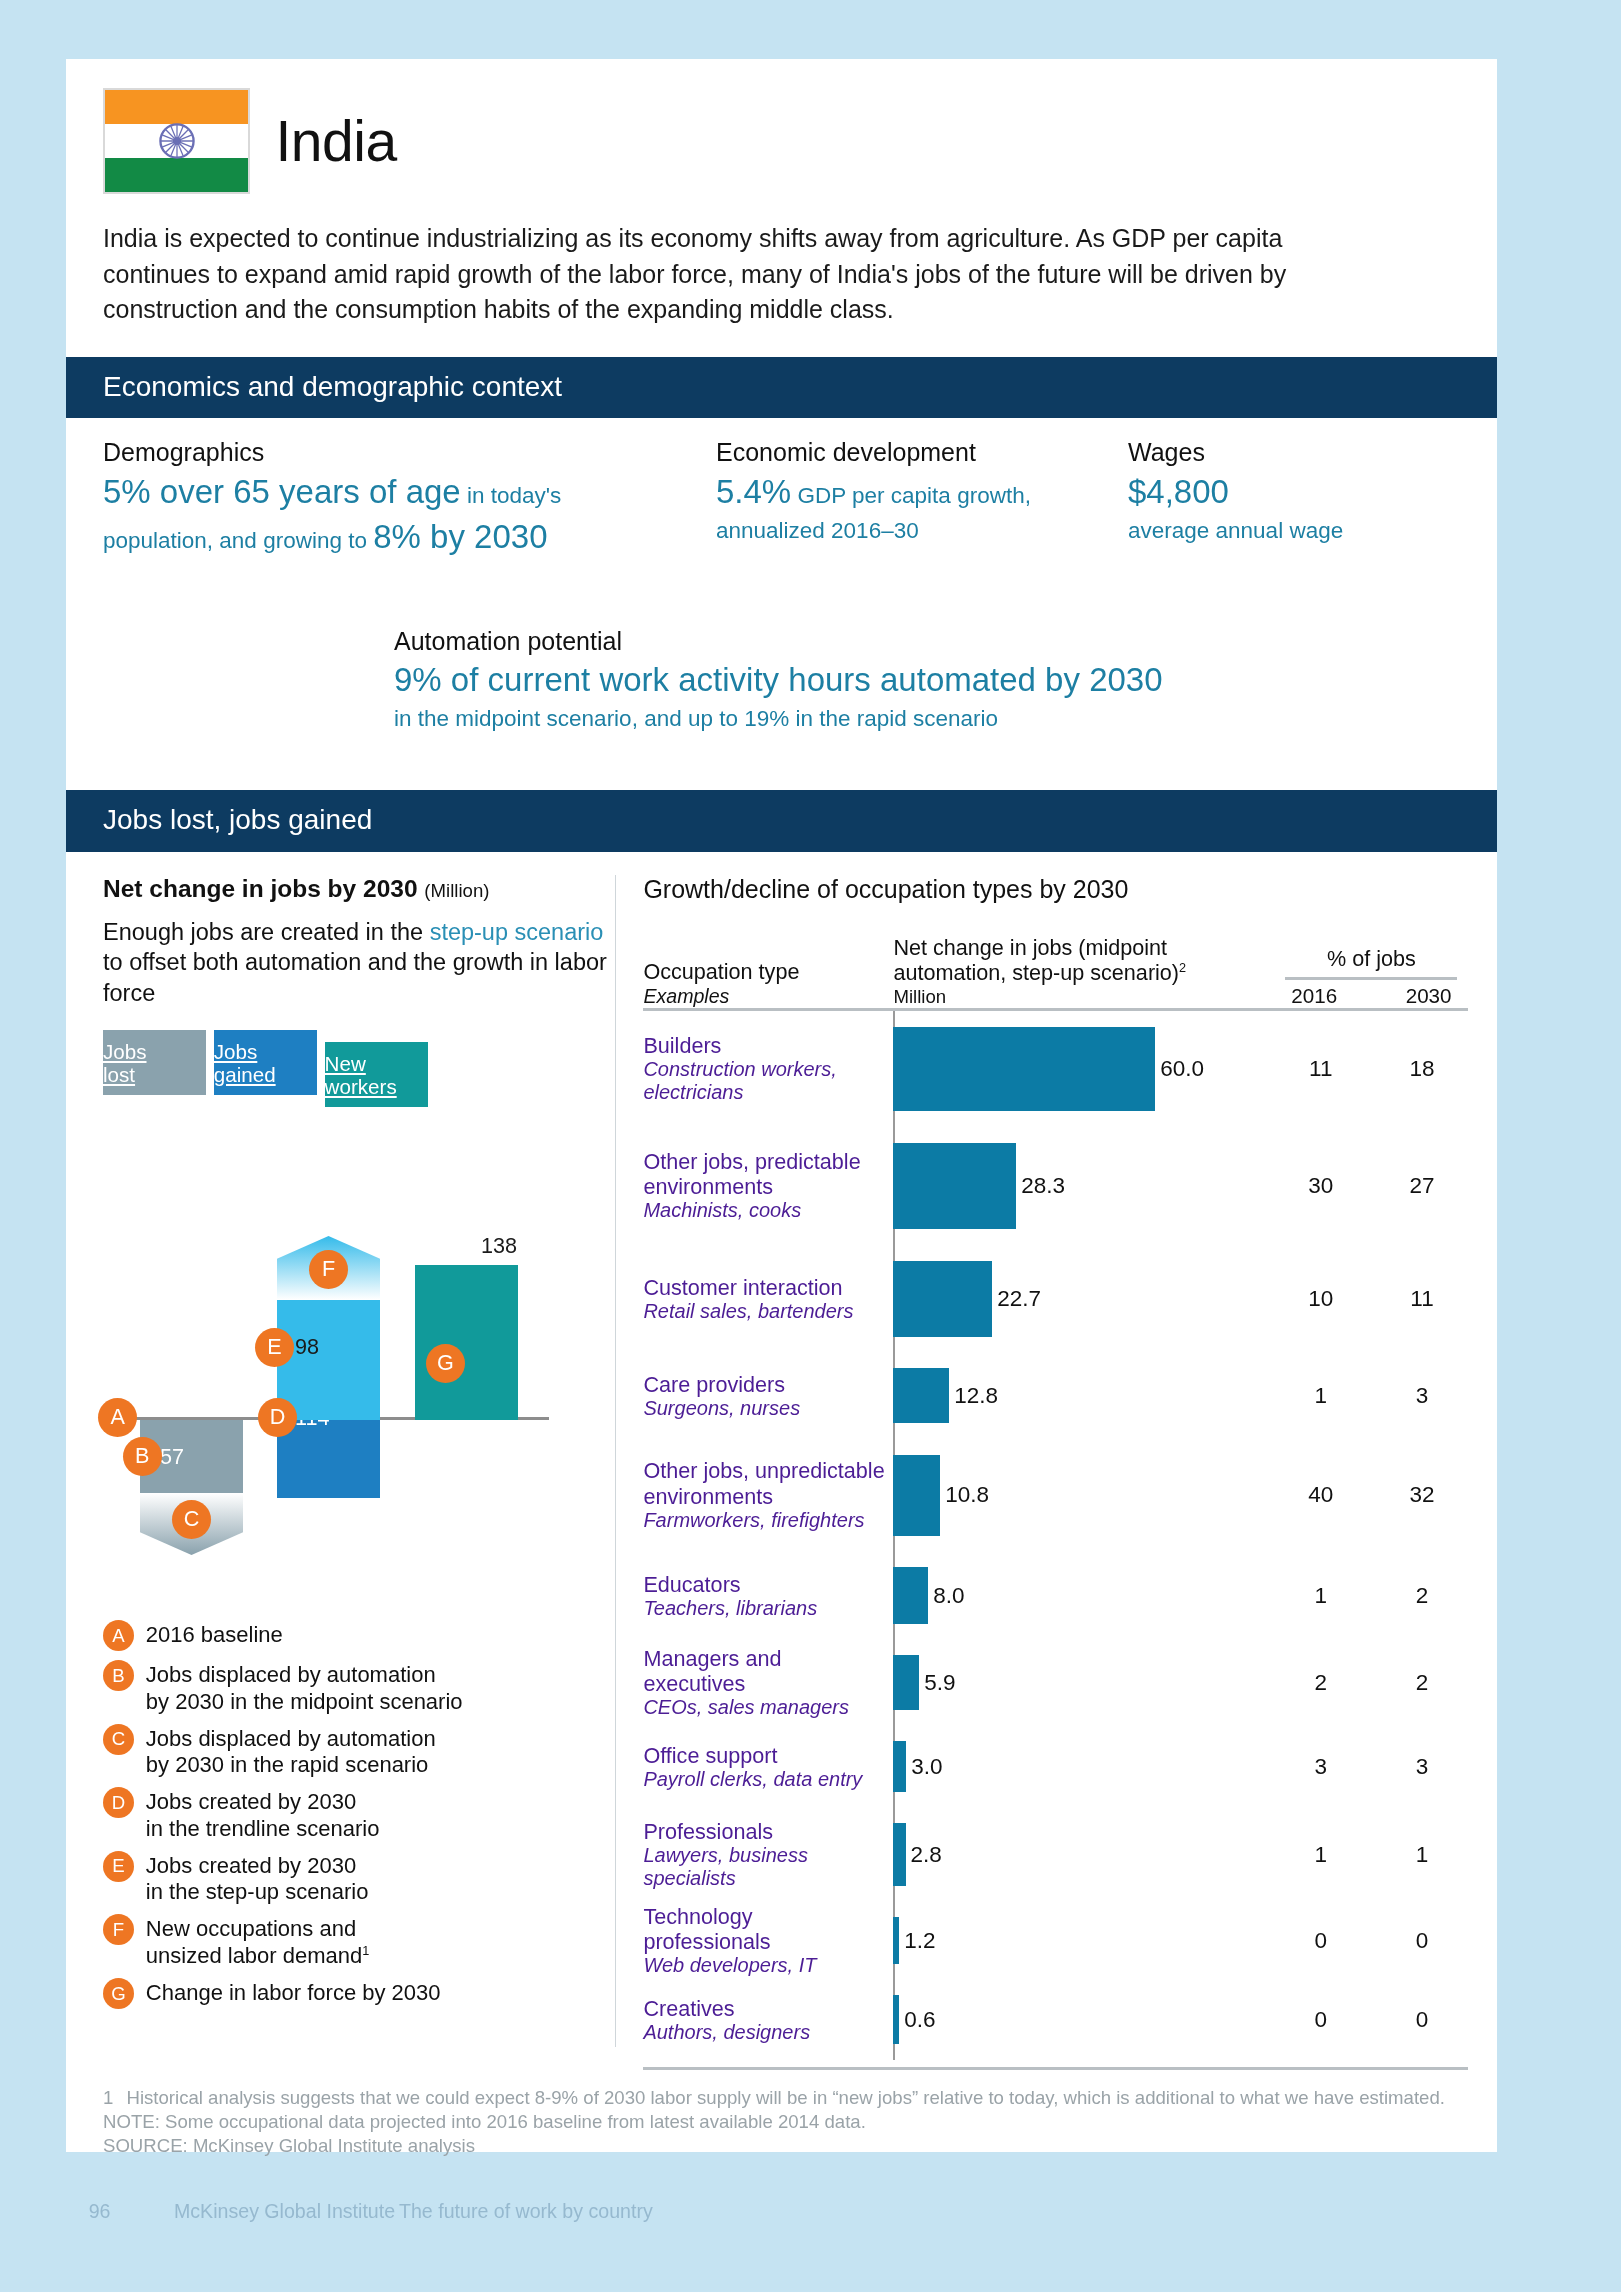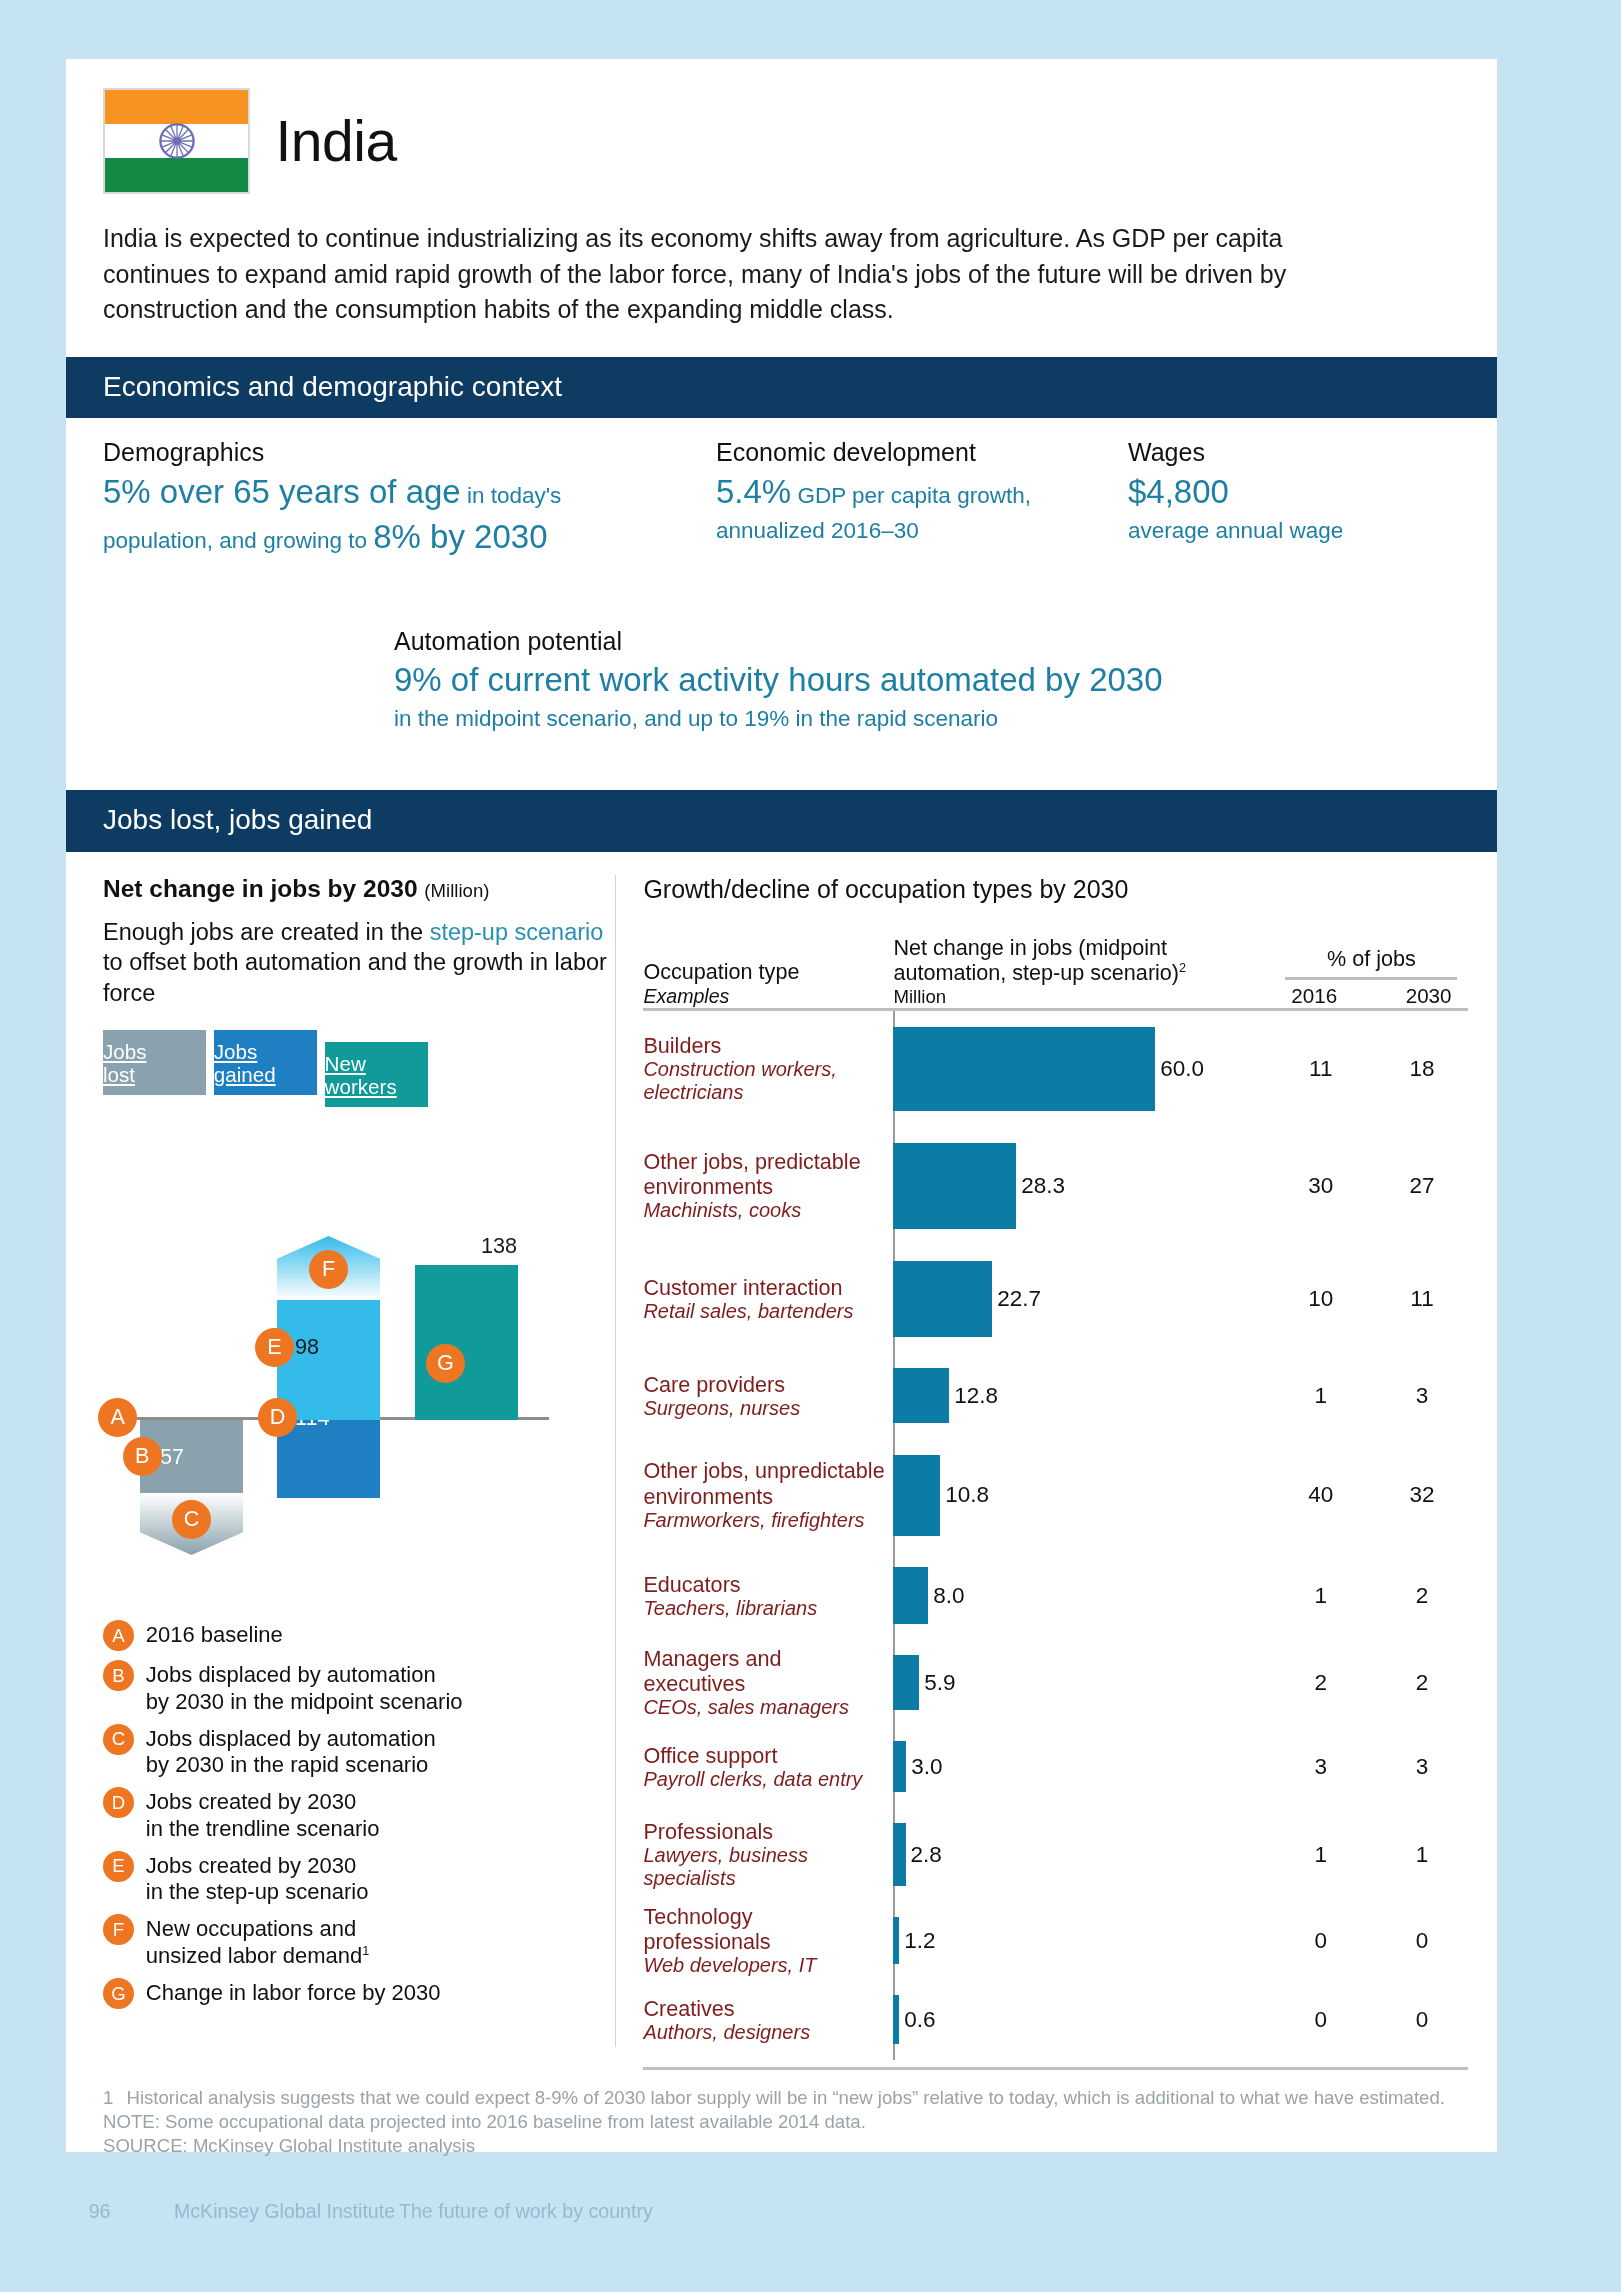--- a/index.html
+++ b/index.html
@@ -118,21 +118,21 @@
   .th-net sup { font-size:12.7px; }
   .th-net .u { font-size:18.6px; }
   .th-pct { width:172px; text-align:center; font-size:21.6px; color:#111; }
   .th-pct .rule { height:2.9px; background:#b9bfc3; margin:4.9px 0 3.9px 0; }
   .th-pct .yrs { display:flex; justify-content:space-between; padding:0 5.9px; font-size:20.6px; }
   .head-rule { height:2.9px; background:#b9bfc3; width:100%; }
 
   .rows { position:relative; }
   .zeroline { position:absolute; left:250px; top:0; bottom:0; width:2px; background:#9a9a9a; }
   .row { display:flex; align-items:center; position:relative; }
-  .c-occ { width:250px; padding-right:7.8px; font-size:21.6px; line-height:1.16; color:#7f1d1d; }
+  .c-occ { width:250px; padding-right:7.8px; font-size:21.6px; line-height:1.16; color:#4c1d95; }
   .c-occ i { display:block; font-style:italic; font-size:20px; }
   .c-bar { width:392px; position:relative; height:100%; display:flex; align-items:center; }
   .c-bar .rect { background:#0c7ba5; height:61px; }
   .c-bar .lbl { font-size:22.5px; color:#111; margin-left:4.9px; white-space:nowrap; }
   .c-pct { width:172px; display:flex; justify-content:space-between; padding:0 5.9px; font-size:22.5px; color:#111; }
   .c-pct span { width:59px; text-align:center; }
   .bottom-rule { height:2.9px; background:#b9bfc3; width:100%; margin-top:7.8px; }
 
   
   .fnotes { padding:15.7px 37px 0 37px; color:#9aa3a8; font-size:18.6px; line-height:1.3; }

